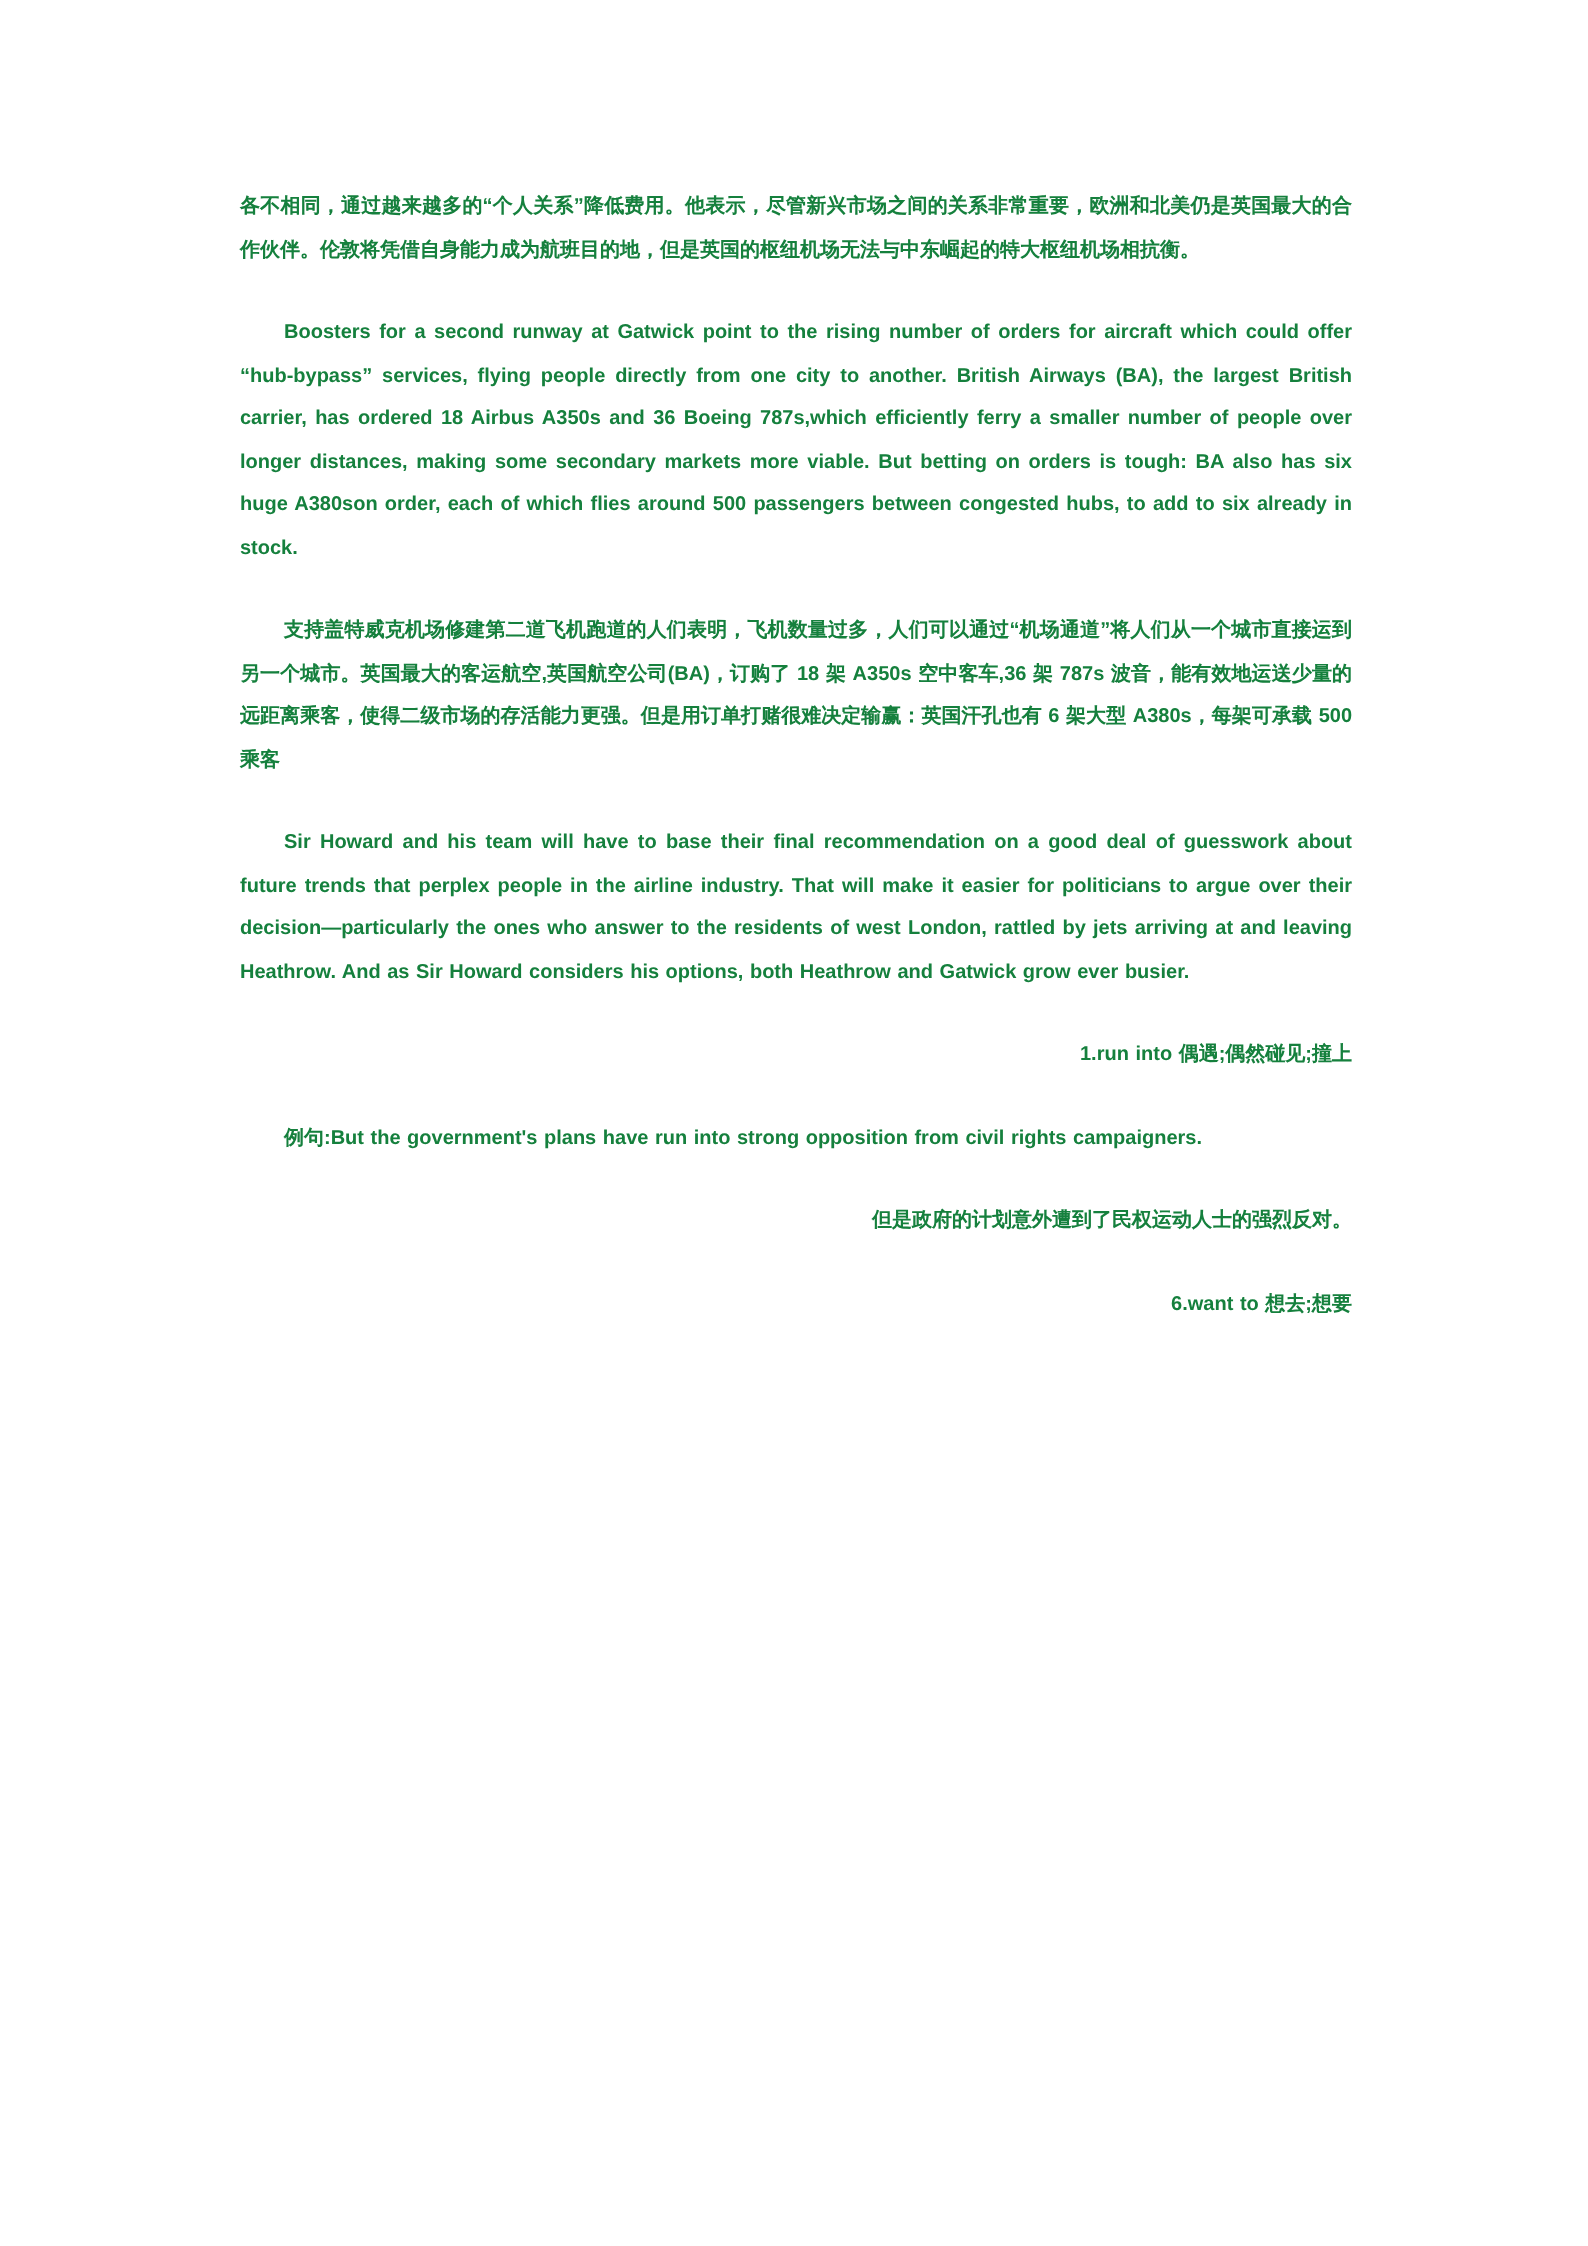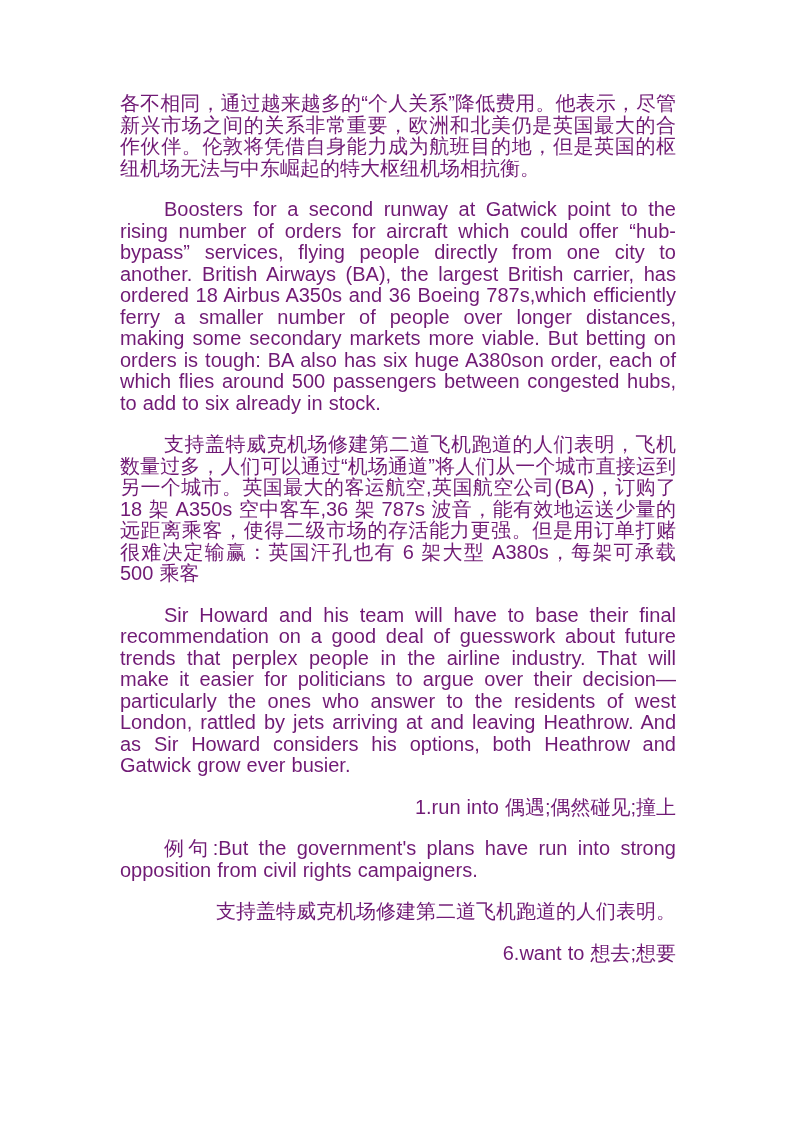--- a/index.html
+++ b/index.html
@@ -15,41 +15,42 @@
   .page {
     position: absolute;
     top: 0; left: 0;
     width: 794px;
     height: 1123px;
     background: #ffffff;
     padding: 93px 118px 40px 120px;
     overflow: hidden;
   }
   .content p {
-    font-size: 20px;
+    font-size: 10px;
     line-height: 21.5px;
-    color: #701a75;
+    color: #15803d;
     text-align: justify;
     margin-bottom: 20px;
     word-spacing: 0.5px;
+    font-weight: bold;
   }
   .content p.indent {
     text-indent: 2.2em;
   }
   .content p.short {
     text-align: right;
   }
 </style>
 </head>
 <body>
 
 <div class="page">
   <div class="content">
     <p>各不相同，通过越来越多的“个人关系”降低费用。他表示，尽管新兴市场之间的关系非常重要，欧洲和北美仍是英国最大的合作伙伴。伦敦将凭借自身能力成为航班目的地，但是英国的枢纽机场无法与中东崛起的特大枢纽机场相抗衡。</p>
     <p class="indent">Boosters for a second runway at Gatwick point to the rising number of orders for aircraft which could offer “hub-bypass” services, flying people directly from one city to another. British Airways (BA), the largest British carrier, has ordered 18 Airbus A350s and 36 Boeing 787s,which efficiently ferry a smaller number of people over longer distances, making some secondary markets more viable. But betting on orders is tough: BA also has six huge A380son order, each of which flies around 500 passengers between congested hubs, to add to six already in stock.</p>
     <p class="indent">支持盖特威克机场修建第二道飞机跑道的人们表明，飞机数量过多，人们可以通过“机场通道”将人们从一个城市直接运到另一个城市。英国最大的客运航空,英国航空公司(BA)，订购了 18 架 A350s 空中客车,36 架 787s 波音，能有效地运送少量的远距离乘客，使得二级市场的存活能力更强。但是用订单打赌很难决定输赢：英国汗孔也有 6 架大型 A380s，每架可承载 500 乘客</p>
     <p class="indent">Sir Howard and his team will have to base their final recommendation on a good deal of guesswork about future trends that perplex people in the airline industry. That will make it easier for politicians to argue over their decision—particularly the ones who answer to the residents of west London, rattled by jets arriving at and leaving Heathrow. And as Sir Howard considers his options, both Heathrow and Gatwick grow ever busier.</p>
     <p class="indent short">1.run into  偶遇;偶然碰见;撞上</p>
     <p class="indent">例句:But the government's plans have run into strong opposition from civil rights campaigners.</p>
-    <p class="indent short">支持盖特威克机场修建第二道飞机跑道的人们表明。</p>
+    <p class="indent short">但是政府的计划意外遭到了民权运动人士的强烈反对。</p>
     <p class="indent short">6.want to  想去;想要</p>
   </div>
 </div>
 
 </body></html>

